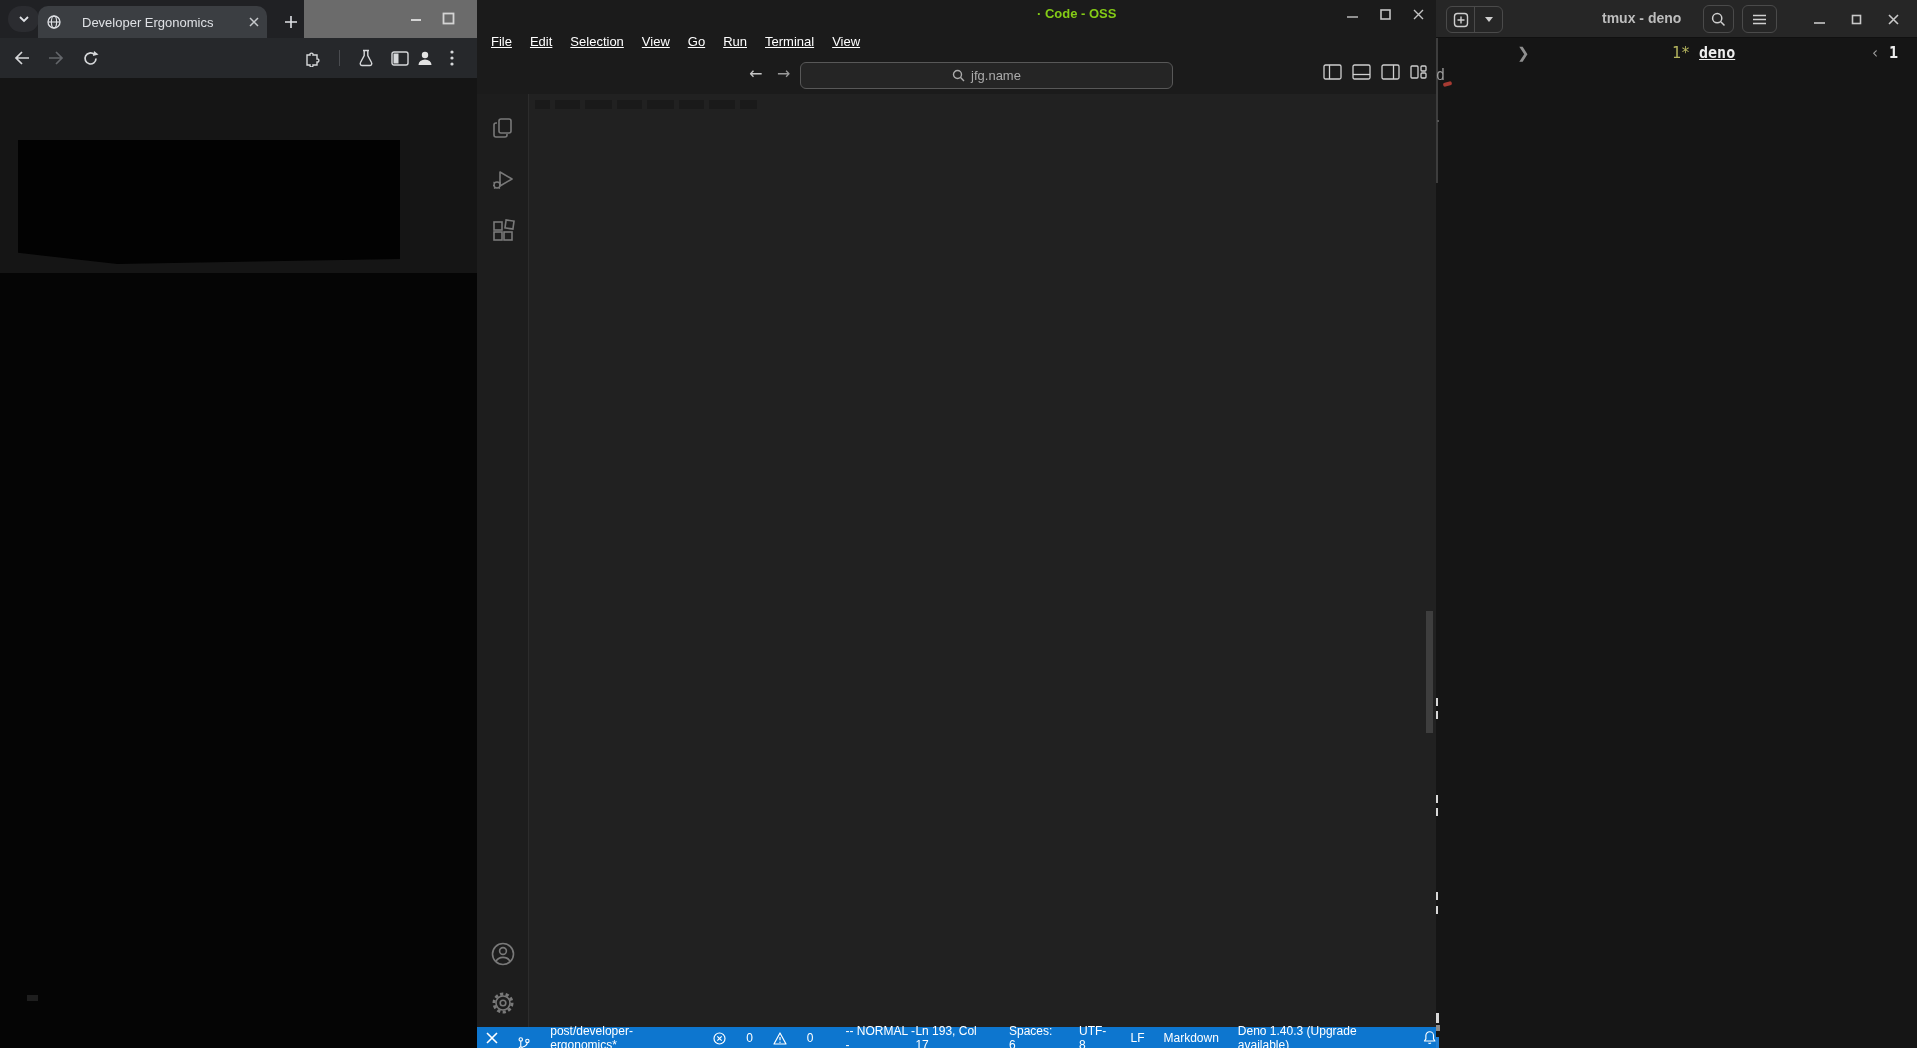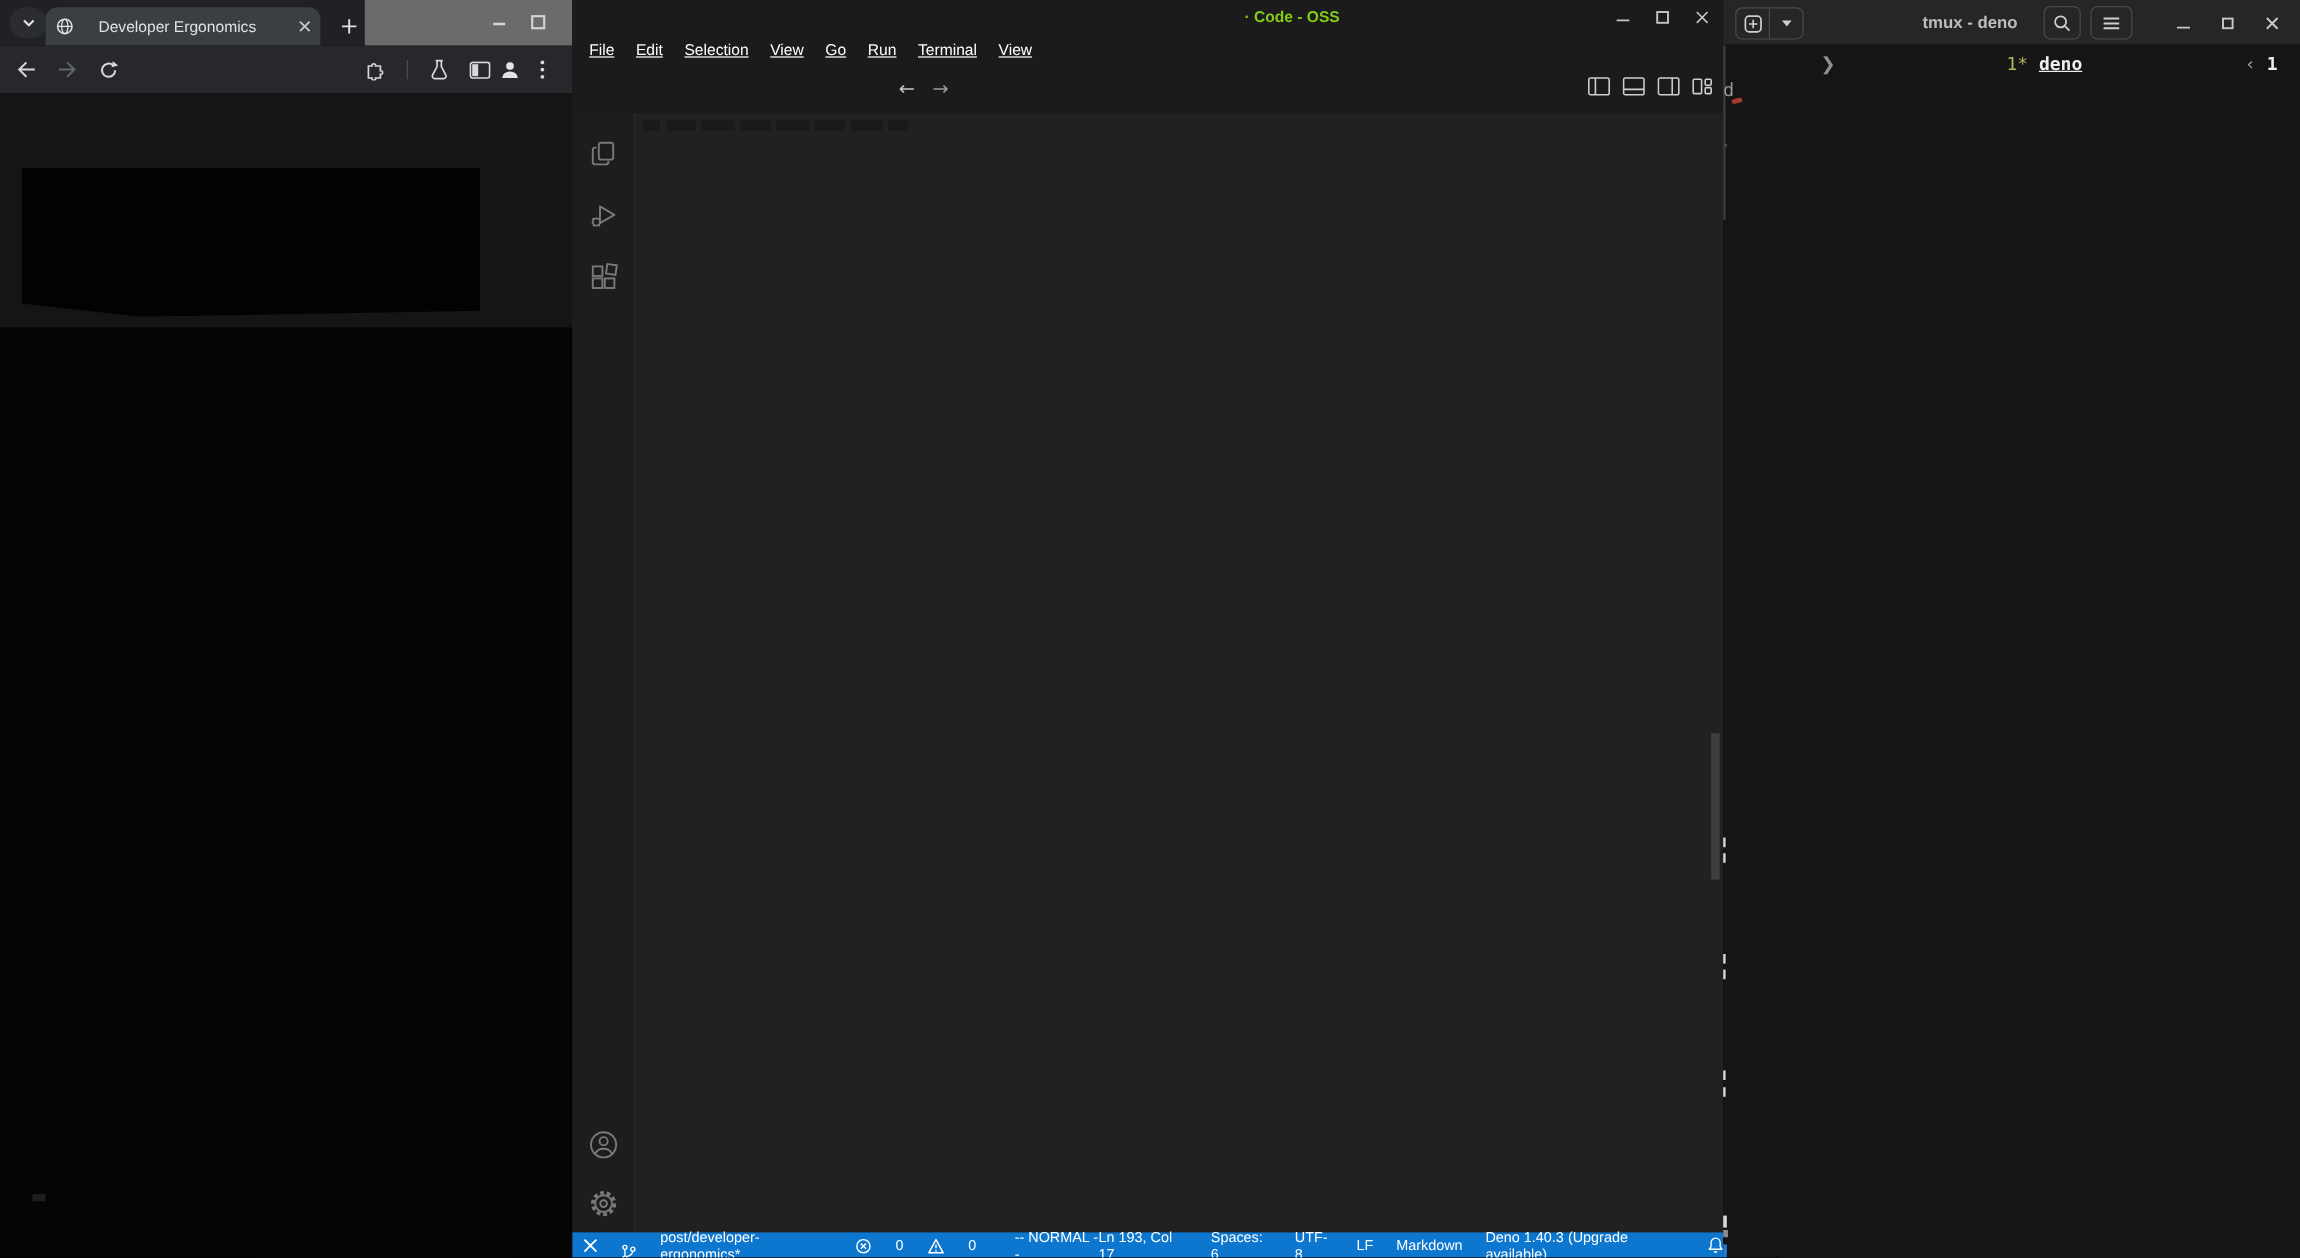--- a/index.html
+++ b/index.html
@@ -243,20 +243,27 @@
       <span class="menu-item">View</span>
       <span class="menu-item">Go</span>
       <span class="menu-item">Run</span>
       <span class="menu-item">Terminal</span>
       <span class="menu-item">View</span>
     </div>
 
     <div id="vs-commandrow" class="abs">
       <span class="nav-arrow" style="left:272px;">←</span>
       <span class="nav-arrow" style="left:300px;color:#9a9a9a;">→</span>
+      <div id="vs-searchbox">
+        <svg width="13" height="13" viewBox="0 0 13 13">
+            <circle cx="5.5" cy="5.5" r="4" fill="none" stroke="#ababab" stroke-width="1.4"></circle>
+            <line x1="8.6" y1="8.6" x2="12" y2="12" stroke="#ababab" stroke-width="1.4"></line>
+          </svg>
+        <span>jfg.name</span>
+      </div>
       <div id="vs-layout-icons">
         <svg width="19" height="16" viewBox="0 0 19 16">
             <rect x="1" y="1" width="17" height="14" rx="1.5" fill="none" stroke="#cfcfcf" stroke-width="1.3"></rect>
             <line x1="6.5" y1="1" x2="6.5" y2="15" stroke="#cfcfcf" stroke-width="1.3"></line>
           </svg>
         <svg width="19" height="16" viewBox="0 0 19 16">
             <rect x="1" y="1" width="17" height="14" rx="1.5" fill="none" stroke="#cfcfcf" stroke-width="1.3"></rect>
             <line x1="1" y1="10.5" x2="18" y2="10.5" stroke="#cfcfcf" stroke-width="1.3"></line>
           </svg>
         <svg width="19" height="16" viewBox="0 0 19 16">

